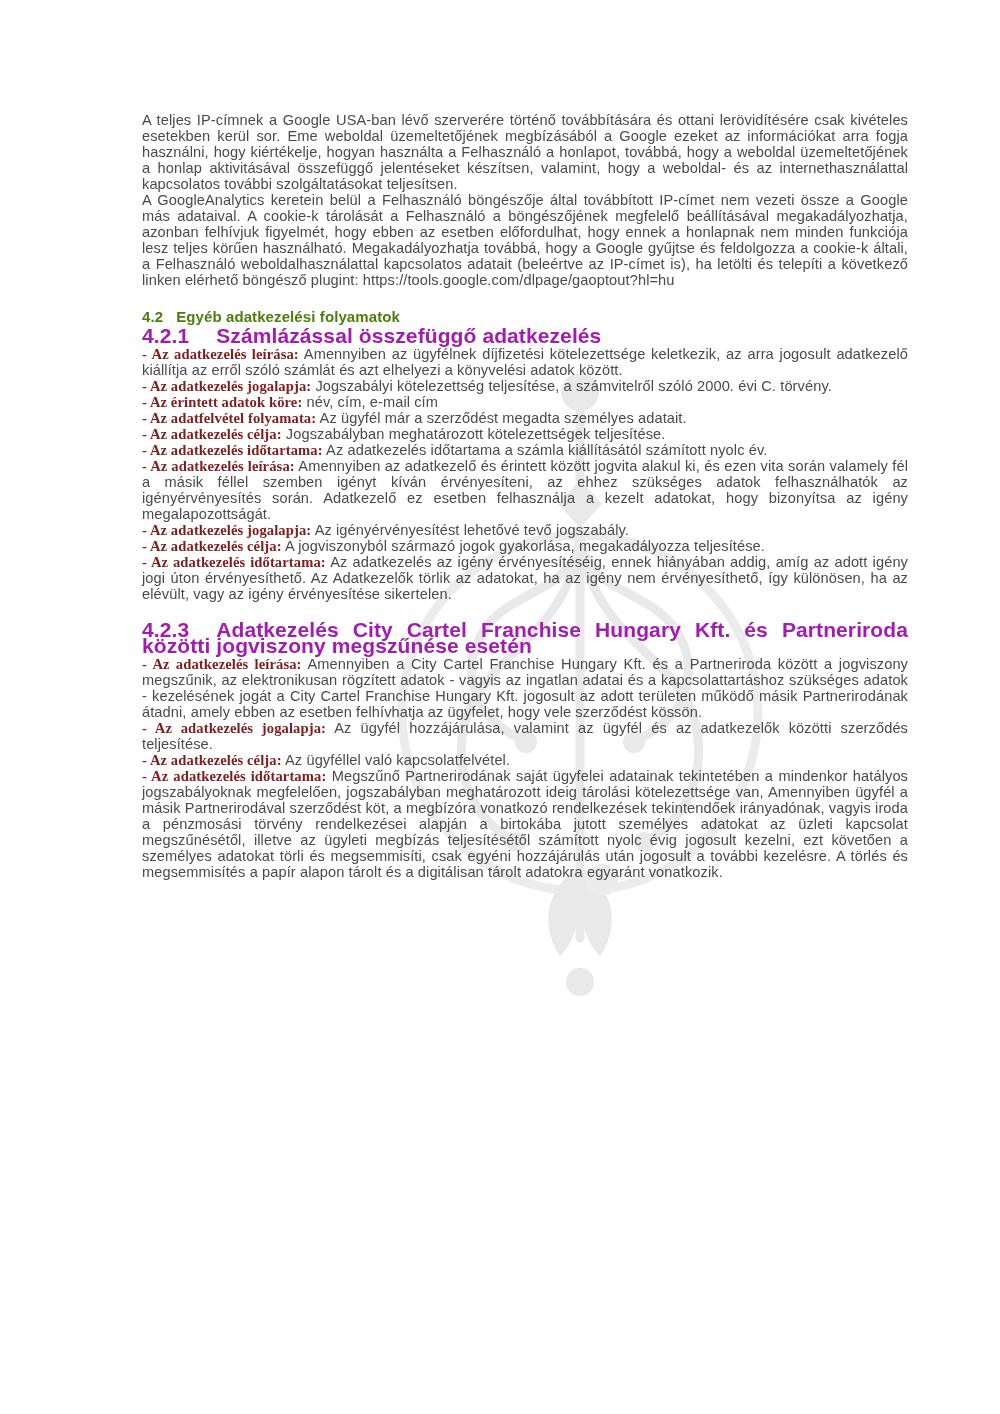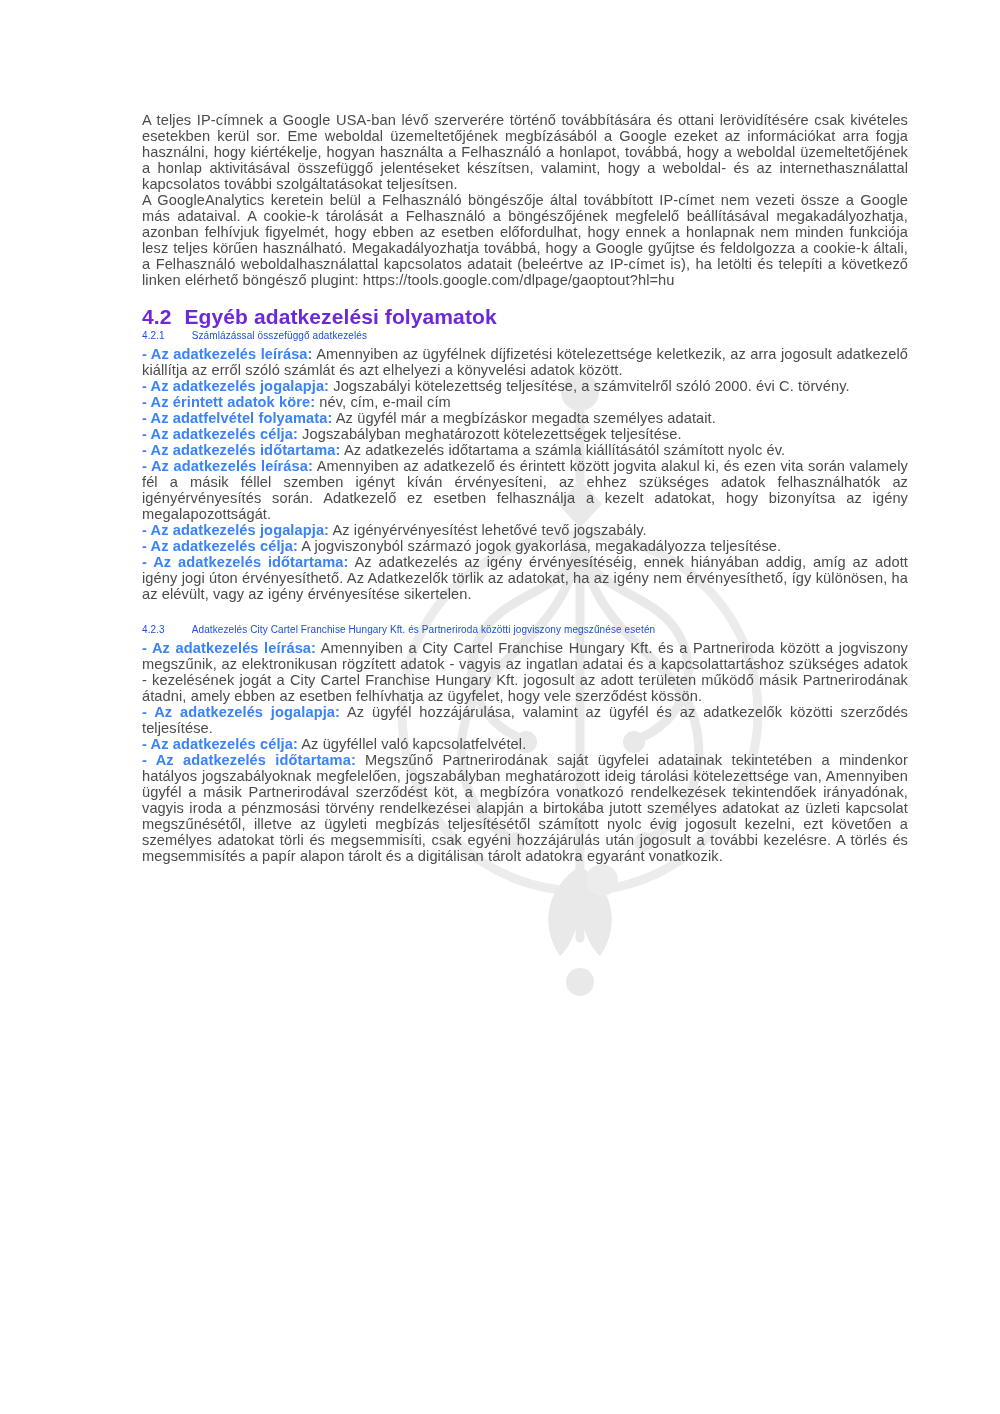--- a/index.html
+++ b/index.html
@@ -17,32 +17,32 @@
     width:436px; height:652px;
     z-index:1;
   }
   .content {
     position:absolute; left:118px; top:112px; width:766px;
     z-index:2;
     font-size:14.6px; line-height:16px; letter-spacing:0.1px;margin-left:24px;
   }
   p.body { margin:0; text-align:justify; }
   .h-sec {
-    font-size:21px; font-weight:700; color:#6d28d9;
+    font-size:15px; font-weight:700; color:#4d7c0f;
     margin:21px 0 3px 0; letter-spacing:0.1px;
   }
   .h-sec .num { margin-right:13px; }
   .h-sub {
-    font-size:10px; font-weight:400; color:#1d4ed8;
+    font-size:21px; font-weight:700; color:#a21caf;
     margin:0 0 2px 0; text-align:justify; letter-spacing:0.1px;
   }
   .h-sub .num { margin-right:27px; }
   .h-sub.gap { margin-top:20px; }
   p.item { margin:0; text-align:justify; }
-  p.item b { color:#3b82f6; font-weight:700; }
+  p.item b { color:#7f1d1d; font-weight:700;font-family:Liberation Serif, serif; }
   .pageno {
     position:absolute; top:1314px; left:0; width:100%;
     text-align:right; font-size:12px; color:#ef4444; z-index:2;margin-left:36px;
   }
 </style>
 </head>
 <body>
 
 <div class="page">
 
@@ -77,21 +77,21 @@
       <span class="num">4.2</span><span>Egyéb adatkezelési folyamatok</span>
     </div>
 
     <div class="h-sub">
       <span class="num">4.2.1</span><span>Számlázással összefüggő adatkezelés</span>
     </div>
 
     <p class="item"><b>- Az adatkezelés leírása:</b> <span>Amennyiben az ügyfélnek díjfizetési kötelezettsége keletkezik, az arra jogosult adatkezelő kiállítja az erről szóló számlát és azt elhelyezi a könyvelési adatok között.</span></p>
     <p class="item"><b>- Az adatkezelés jogalapja:</b> <span>Jogszabályi kötelezettség teljesítése, a számvitelről szóló 2000. évi C. törvény.</span></p>
     <p class="item"><b>- Az érintett adatok köre:</b> <span>név, cím, e-mail cím</span></p>
-    <p class="item"><b>- Az adatfelvétel folyamata:</b> <span>Az ügyfél már a megbízáskor megadta személyes adatait.</span></p>
+    <p class="item"><b>- Az adatfelvétel folyamata:</b> <span>Az ügyfél már a szerződést megadta személyes adatait.</span></p>
     <p class="item"><b>- Az adatkezelés célja:</b> <span>Jogszabályban meghatározott kötelezettségek teljesítése.</span></p>
     <p class="item"><b>- Az adatkezelés időtartama:</b> <span>Az adatkezelés időtartama a számla kiállításától számított nyolc év.</span></p>
 
 
     <p class="item"><b>- Az adatkezelés leírása:</b> <span>Amennyiben az adatkezelő és érintett között jogvita alakul ki, és ezen vita során valamely fél a másik féllel szemben igényt kíván érvényesíteni, az ehhez szükséges adatok felhasználhatók az igényérvényesítés során. Adatkezelő ez esetben felhasználja a kezelt adatokat, hogy bizonyítsa az igény megalapozottságát.</span></p>
     <p class="item"><b>- Az adatkezelés jogalapja:</b> <span>Az igényérvényesítést lehetővé tevő jogszabály.</span></p>
     <p class="item"><b>- Az adatkezelés célja:</b> <span>A jogviszonyból származó jogok gyakorlása, megakadályozza teljesítése.</span></p>
     <p class="item"><b>- Az adatkezelés időtartama:</b> <span>Az adatkezelés az igény érvényesítéséig, ennek hiányában addig, amíg az adott igény jogi úton érvényesíthető. Az Adatkezelők törlik az adatokat, ha az igény nem érvényesíthető, így különösen, ha az elévült, vagy az igény érvényesítése sikertelen.</span></p>
 
     <div class="h-sub gap">

